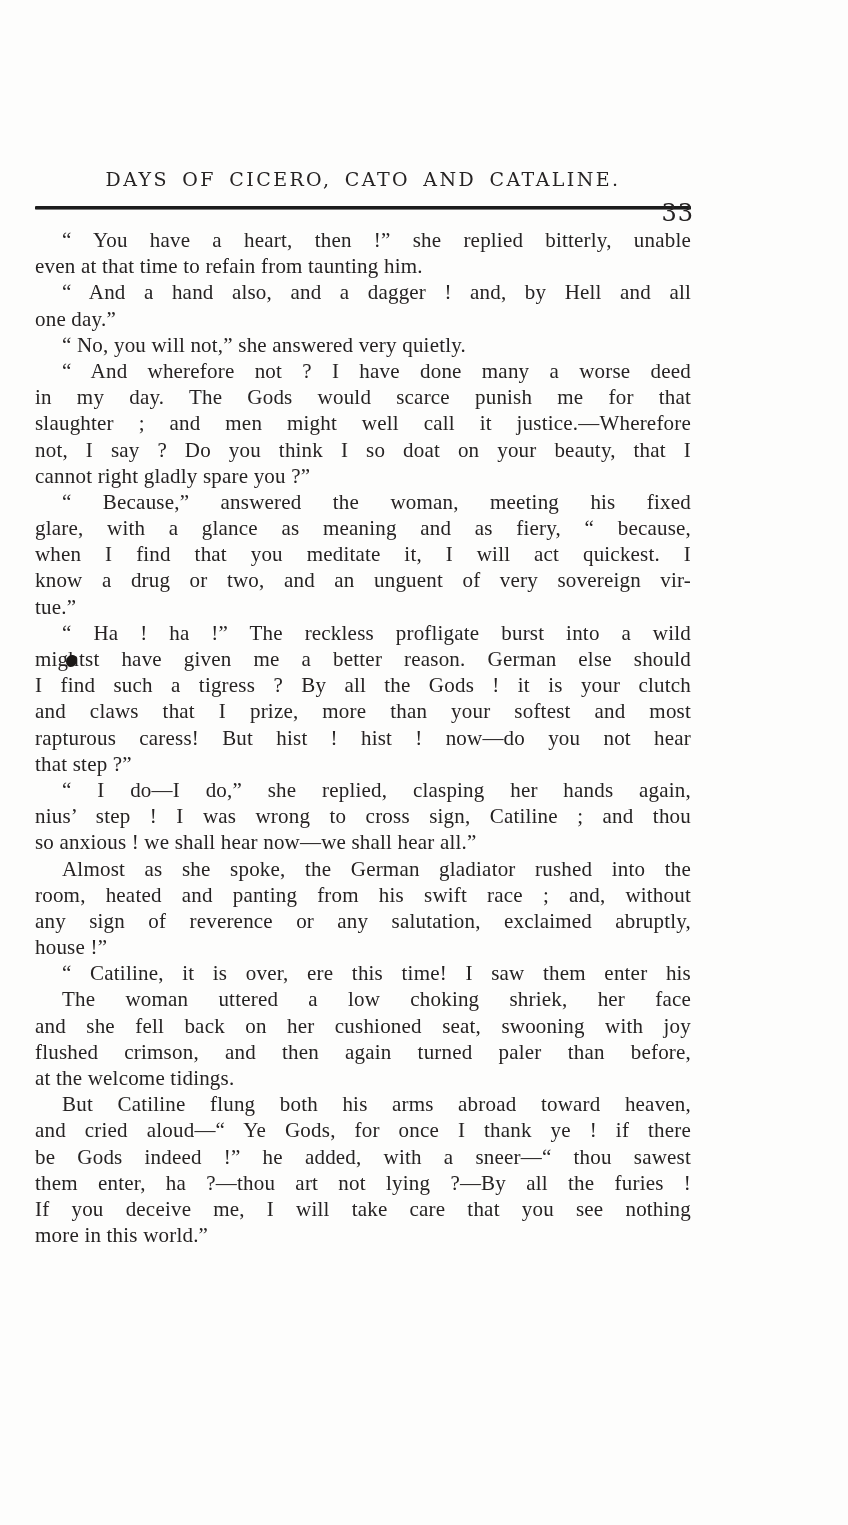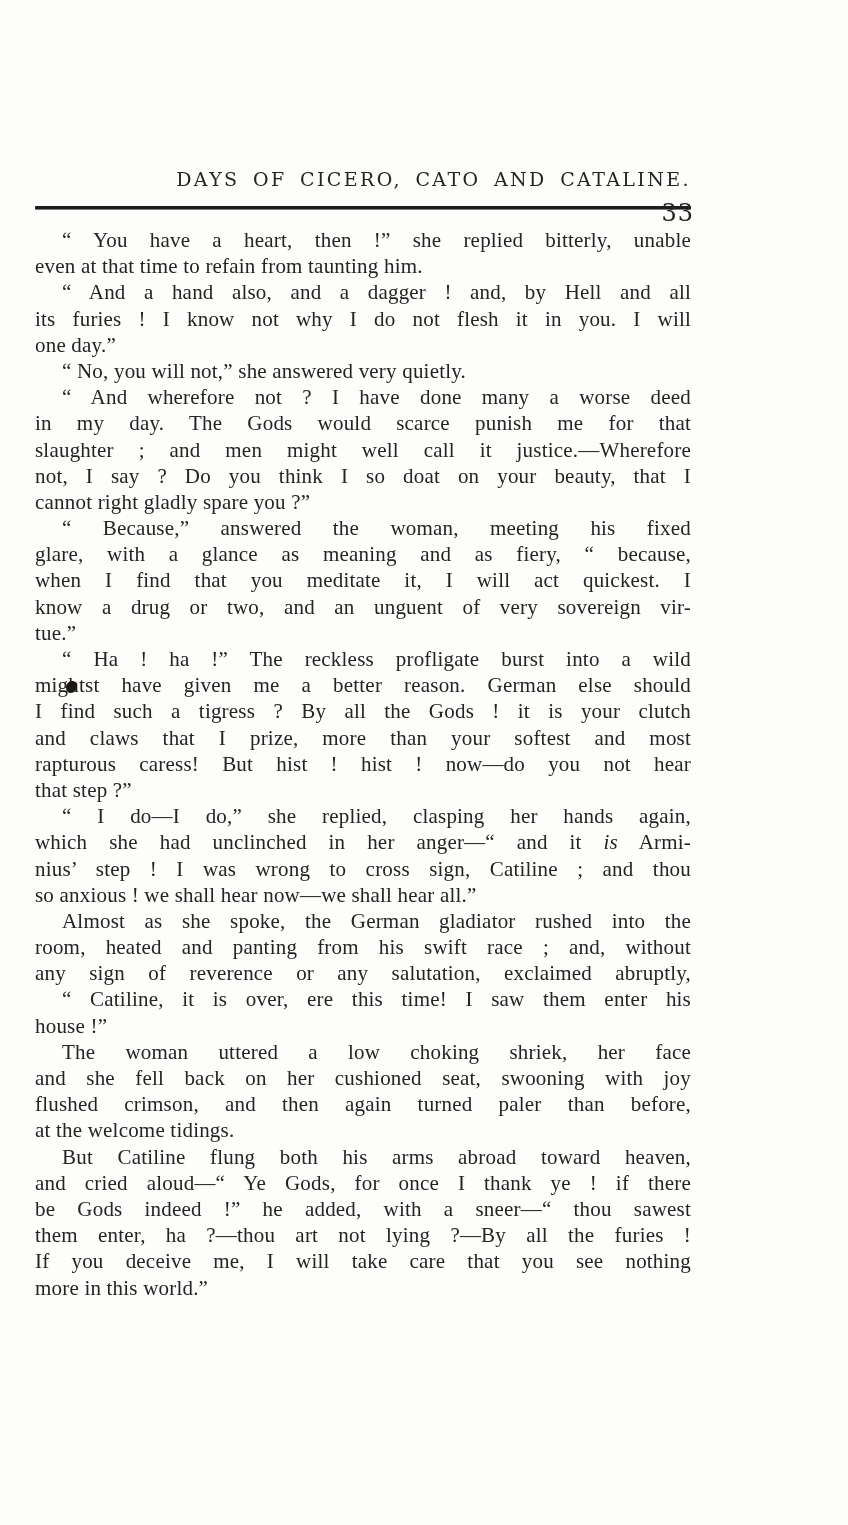--- a/index.html
+++ b/index.html
@@ -14,21 +14,21 @@
   }
   .content {
     position: absolute;
     left: 35px;
     top: 168px;
     width: 656px;
   }
   .running-header {
     position: relative;
     height: 27px;
-    text-align: right;
+    text-align: center;
     font-family: "DejaVu Serif", "Liberation Serif", serif;
     font-size: 19px;
     letter-spacing: 2.4px;
     word-spacing: 5px;
     white-space: nowrap;
   }
   .page-number {
     position: absolute;
     right: -3px;
     top: -4px;
@@ -78,48 +78,46 @@
   <div class="content">
     <div class="running-header">
       <span>DAYS OF CICERO, CATO AND CATALINE.</span>
       <span class="page-number">33</span>
     </div>
     <div class="header-rule"></div>
     <div class="text-block">
         <div class="line indent"><span>“ You have a heart, then !” she replied bitterly, unable</span></div>
         <div class="line last"><span>even at that time to refain from taunting him.</span></div>
         <div class="line indent"><span>“ And a hand also, and a dagger ! and, by Hell and all</span></div>
-        <div class="line"><span>its furies ! I know not why I do not flesh it in you. I will</span></div>
         <div class="line last"><span>one day.”</span></div>
         <div class="line indent last"><span>“ No, you will not,” she answered very quietly.</span></div>
         <div class="line indent"><span>“ And wherefore not ? I have done many a worse deed</span></div>
         <div class="line"><span>in my day. The Gods would scarce punish me for that</span></div>
         <div class="line"><span>slaughter ; and men might well call it justice.—Wherefore</span></div>
         <div class="line"><span>not, I say ? Do you think I so doat on your beauty, that I</span></div>
         <div class="line last"><span>cannot right gladly spare you ?”</span></div>
         <div class="line indent"><span>“ Because,” answered the woman, meeting his fixed</span></div>
         <div class="line"><span>glare, with a glance as meaning and as fiery, “ because,</span></div>
         <div class="line"><span>when I find that you meditate it, I will act quickest. I</span></div>
         <div class="line"><span>know a drug or two, and an unguent of very sovereign vir-</span></div>
         <div class="line last"><span>tue.”</span></div>
         <div class="line indent"><span>“ Ha ! ha !”  The reckless profligate burst into a wild</span></div>
         <div class="line"><span>mig</span><span class="blot">h</span><span>tst have given me a better reason. German else should</span></div>
         <div class="line"><span>I find such a tigress ? By all the Gods ! it is your clutch</span></div>
         <div class="line"><span>and claws that I prize, more than your softest and most</span></div>
         <div class="line"><span>rapturous caress! But hist ! hist ! now—do you not hear</span></div>
         <div class="line last"><span>that step ?”</span></div>
         <div class="line indent"><span>“ I do—I do,” she replied, clasping her hands again,</span></div>
-        <div class="line"><span>which she had unclinched in her anger—“ and it </span><span class="it">is</span><span> Armi-</span></div>
         <div class="line"><span>nius’ step ! I was wrong to cross sign, Catiline ; and thou</span></div>
         <div class="line last"><span>so anxious ! we shall hear now—we shall hear all.”</span></div>
         <div class="line indent"><span>Almost as she spoke, the German gladiator rushed into the</span></div>
         <div class="line"><span>room, heated and panting from his swift race ; and, without</span></div>
         <div class="line"><span>any sign of reverence or any salutation, exclaimed abruptly,</span></div>
+        <div class="line last"><span>house !”</span></div>
         <div class="line indent"><span>“ Catiline, it is over, ere this time! I saw them enter his</span></div>
-        <div class="line last"><span>house !”</span></div>
         <div class="line indent"><span>The woman uttered a low choking shriek, her face</span></div>
         <div class="line"><span>and she fell back on her cushioned seat, swooning with joy</span></div>
         <div class="line"><span>flushed crimson, and then again turned paler than before,</span></div>
         <div class="line last"><span>at the welcome tidings.</span></div>
         <div class="line indent"><span>But Catiline flung both his arms abroad toward heaven,</span></div>
         <div class="line"><span>and cried aloud—“ Ye Gods, for once I thank ye ! if there</span></div>
         <div class="line"><span>be Gods indeed !” he added, with a sneer—“ thou sawest</span></div>
         <div class="line"><span>them enter, ha ?—thou art not lying ?—By all the furies !</span></div>
         <div class="line"><span>If you deceive me, I will take care that you see nothing</span></div>
         <div class="line last"><span>more in this world.”</span></div>

